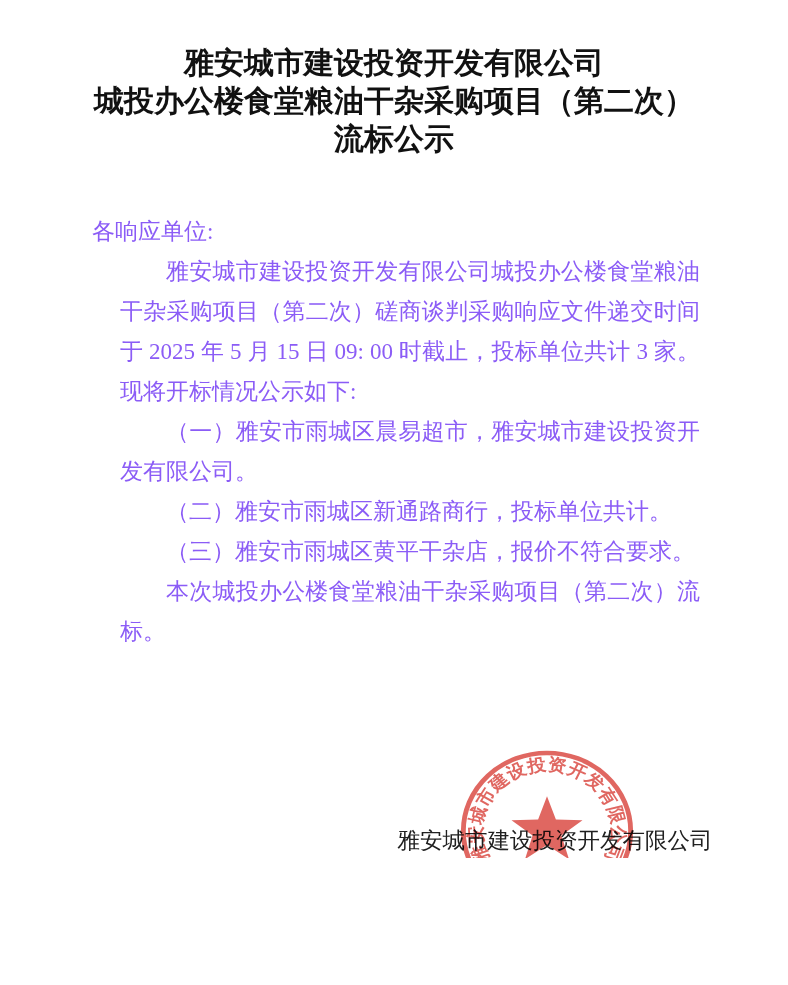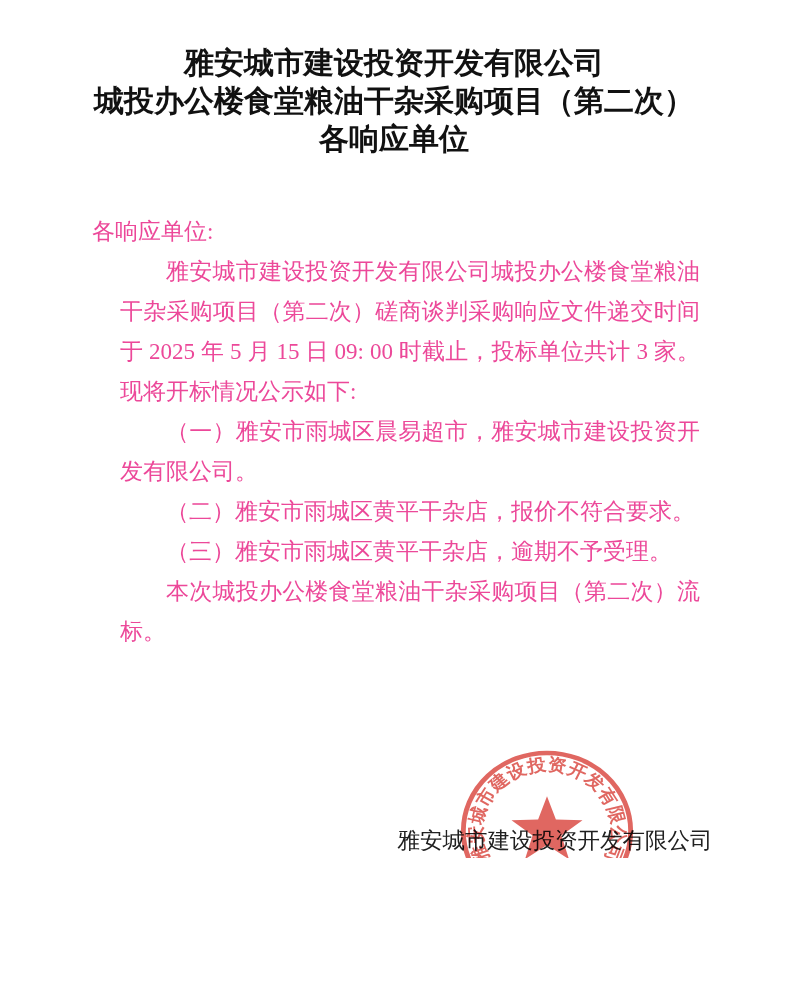--- a/index.html
+++ b/index.html
@@ -31,21 +31,21 @@
   .doc-title .t-line { white-space: nowrap; }
   
   .doc-body {
     position: absolute;
     top: 212px;
     left: 92px;
     width: 608px;
     font-size: 23px;
     line-height: 40px;
     text-align: justify;
-    color: #ec4899;
+    color: #8b5cf6;
   }
   .doc-body p { margin: 0; }
   .doc-body p.para { text-indent: 2em; margin-left: 28px; }
   
   .signature {
     position: absolute;
     top: 826px;
     left: 396px;
     width: 318px;
     text-align: center;
@@ -68,29 +68,29 @@
   .seal svg { width: 100%; height: 100%; }
 </style>
 </head>
 <body>
 
 <div class="page">
 
   <div class="doc-title">
     <div class="t-line">雅安城市建设投资开发有限公司</div>
     <div class="t-line">城投办公楼食堂粮油干杂采购项目（第二次）</div>
-    <div class="t-line">各响应单位</div>
+    <div class="t-line">流标公示</div>
   </div>
 
   <div class="doc-body">
     <p class="salutation">各响应单位:</p>
     <p class="para">雅安城市建设投资开发有限公司城投办公楼食堂粮油干杂采购项目（第二次）磋商谈判采购响应文件递交时间于 2025 年 5 月 15 日 09: 00 时截止，投标单位共计 3 家。现将开标情况公示如下:</p>
     <p class="para">（一）雅安市雨城区晨易超市，雅安城市建设投资开发有限公司。</p>
-    <p class="para">（二）雅安市雨城区黄平干杂店，报价不符合要求。</p>
-    <p class="para">（三）雅安市雨城区黄平干杂店，逾期不予受理。</p>
+    <p class="para">（二）雅安市雨城区新通路商行，投标单位共计。</p>
+    <p class="para">（三）雅安市雨城区黄平干杂店，报价不符合要求。</p>
     <p class="para">本次城投办公楼食堂粮油干杂采购项目（第二次）流标。</p>
   </div>
 
   <div class="signature">
     <div class="sig-company">雅安城市建设投资开发有限公司</div>
     <div class="sig-date">2025 年 5 月 15 日</div>
   </div>
 
   <div class="seal">
     <svg viewBox="0 0 200 200" preserveAspectRatio="none" xmlns="http://www.w3.org/2000/svg">

